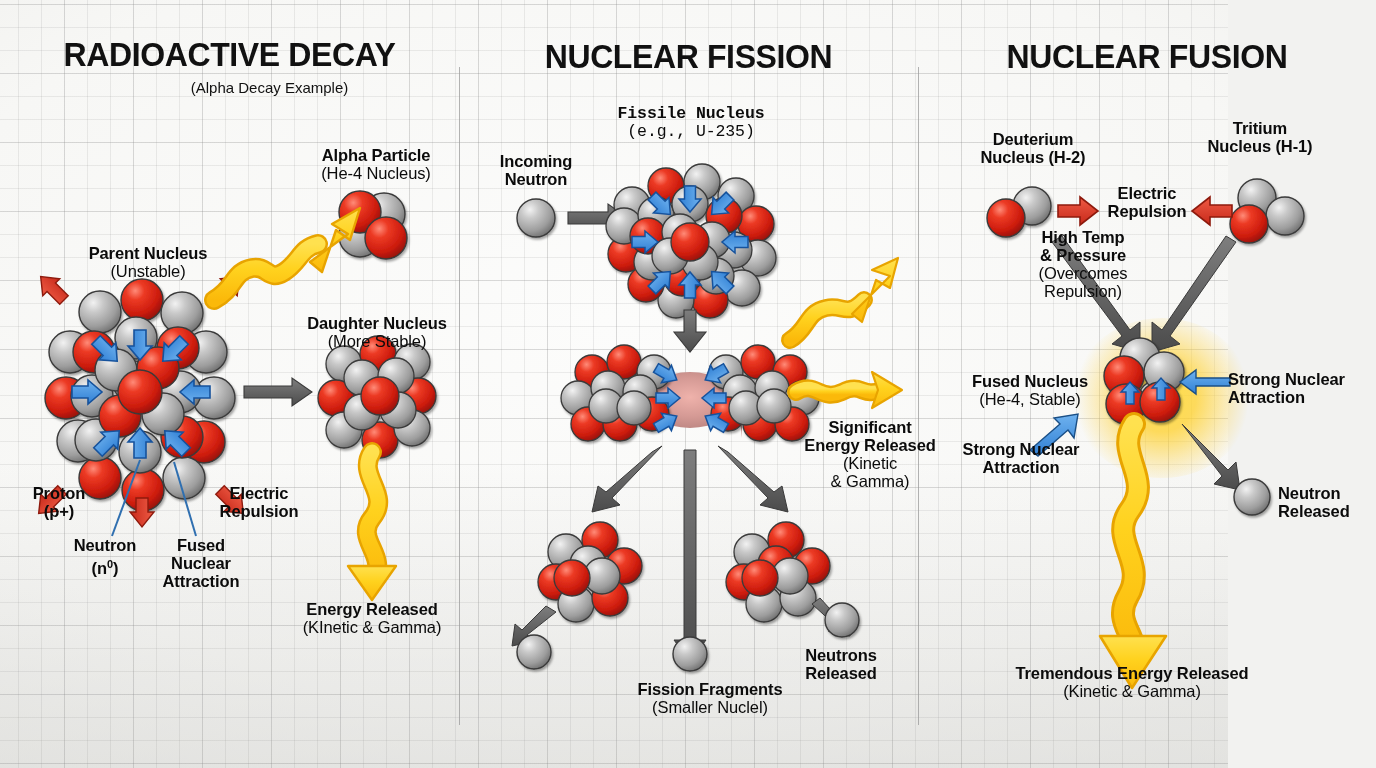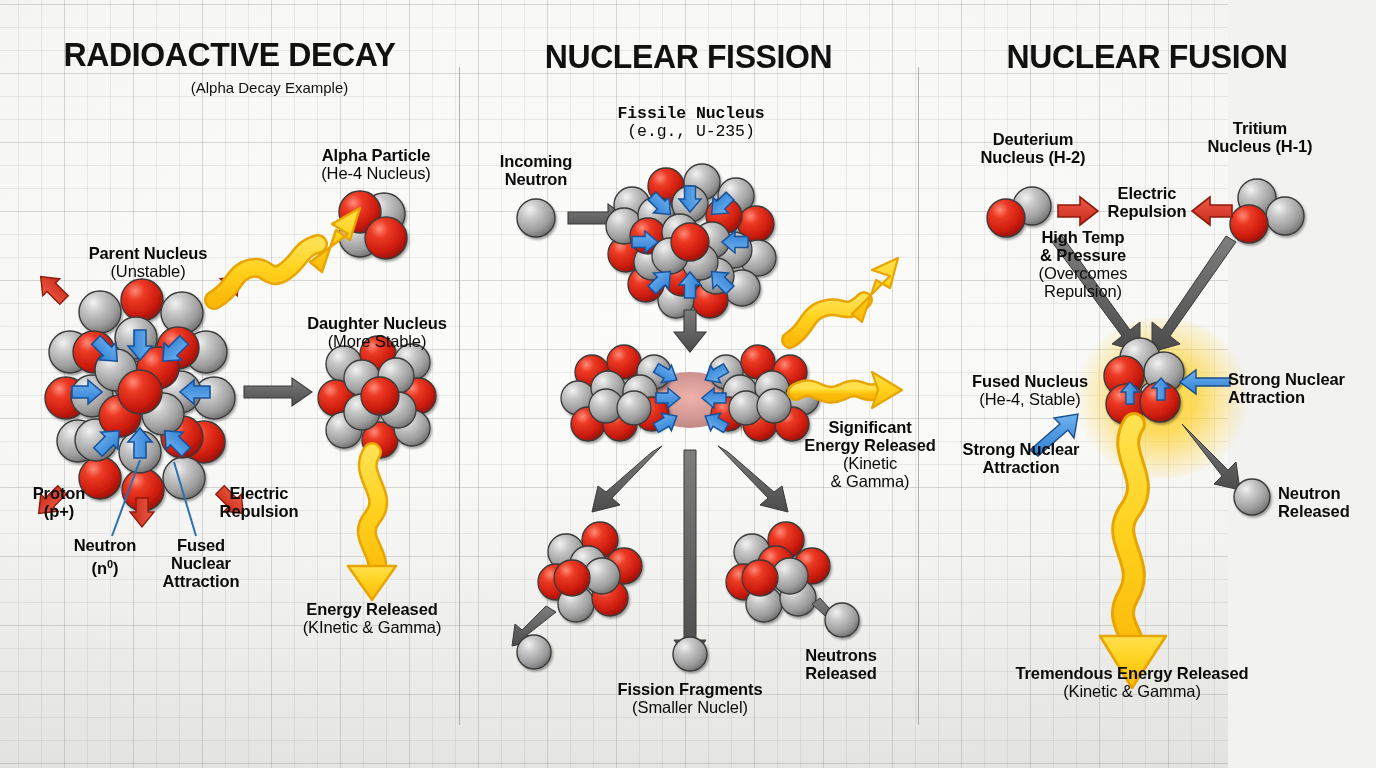--- a/index.html
+++ b/index.html
@@ -499,21 +499,21 @@
     <span>Neutron</span>
   </div>
 
   <div class="lab" style="left:782px;top:418px;width:176px;">
     <span>Significant</span><br>
     <span>Energy Released</span><br>
     <span class="n">(Kinetic</span><br>
     <span class="n">&amp; Gamma)</span>
   </div>
 
-  <div class="lab" style="left:588px;top:680px;width:204px;">
+  <div class="lab" style="left:608px;top:680px;width:204px;">
     <span>Fission Fragments</span><br>
     <span class="n">(Smaller Nuclel)</span>
   </div>
 
   <div class="lab" style="left:786px;top:646px;width:110px;">
     <span>Neutrons</span><br>
     <span>Released</span>
   </div>
 
   <div class="ttl" style="left:918px;top:40px;width:458px;">NUCLEAR FUSION</div>

